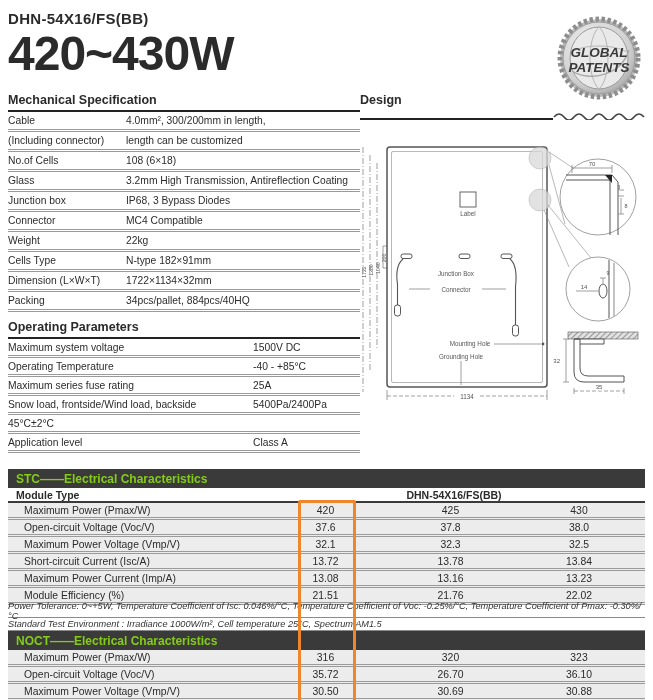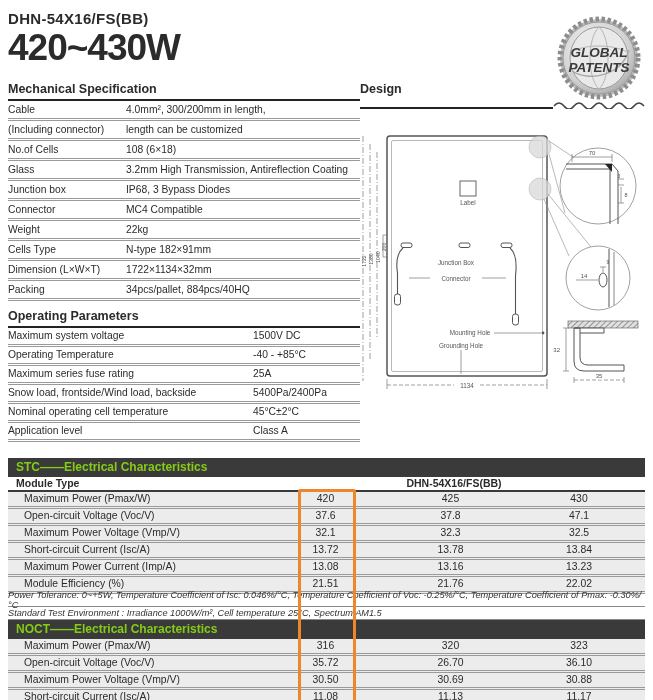--- a/index.html
+++ b/index.html
@@ -1,20 +1,20 @@
 <!DOCTYPE html>
 <html><head>
 <meta charset="utf-8">
 <style>
   html,body{margin:0;padding:0;background:#fff;}
   .page{position:relative;width:653px;height:700px;box-sizing:border-box;padding:8px 8px 0 8px;
         font-family:"Liberation Sans","DejaVu Sans",sans-serif;color:#2b2b2b;overflow:hidden;}
   
   .model-title{font-size:15px;font-weight:600;letter-spacing:.3px;margin-top:2px;}
-  .power-range{font-size:37px;font-weight:900;letter-spacing:-1px;line-height:1.05;margin-top:2px;}
+  .power-range{font-size:48px;font-weight:900;letter-spacing:-1px;line-height:1.05;margin-top:2px;}
   .badge{position:absolute;top:16px;right:4px;width:100px;height:86px;}
   
   .cols{display:flex;gap:0;margin-top:14px;}
   .col-left{width:352px;flex:none;}
   .col-right{flex:1;min-width:0;position:relative;}
   .sec-title{font-size:12.5px;font-weight:bold;padding-bottom:3px;}
   .sec-rule{border-top:2.5px solid #222;}
   .rule-flex{display:flex;align-items:flex-end;}
   .rule-solid{flex:1;border-top:2.5px solid #222;}
   
@@ -128,21 +128,20 @@
             </div>
           <div class="op-row">
               <div>Maximum series fuse rating</div>
               <div>25A</div>
             </div>
           <div class="op-row">
               <div>Snow load, frontside/Wind load, backside</div>
               <div>5400Pa/2400Pa</div>
             </div>
           <div class="op-row">
-              <div>Nominal operating cell temperature</div>
               <div>45°C±2°C</div>
             </div>
           <div class="op-row">
               <div>Application level</div>
               <div>Class A</div>
             </div>
         </div>
       </div>
     </div>
 
@@ -281,21 +280,21 @@
     <div class="erow">
         <div class="lab">Maximum Power (Pmax/W)</div>
         <div class="val">420</div>
         <div class="val">425</div>
         <div class="val">430</div>
       </div>
     <div class="erow">
         <div class="lab">Open-circuit Voltage (Voc/V)</div>
         <div class="val">37.6</div>
         <div class="val">37.8</div>
-        <div class="val">47.1</div>
+        <div class="val">38.0</div>
       </div>
     <div class="erow">
         <div class="lab">Maximum Power Voltage (Vmp/V)</div>
         <div class="val">32.1</div>
         <div class="val">32.3</div>
         <div class="val">32.5</div>
       </div>
     <div class="erow">
         <div class="lab">Short-circuit Current (Isc/A)</div>
         <div class="val">13.72</div>

